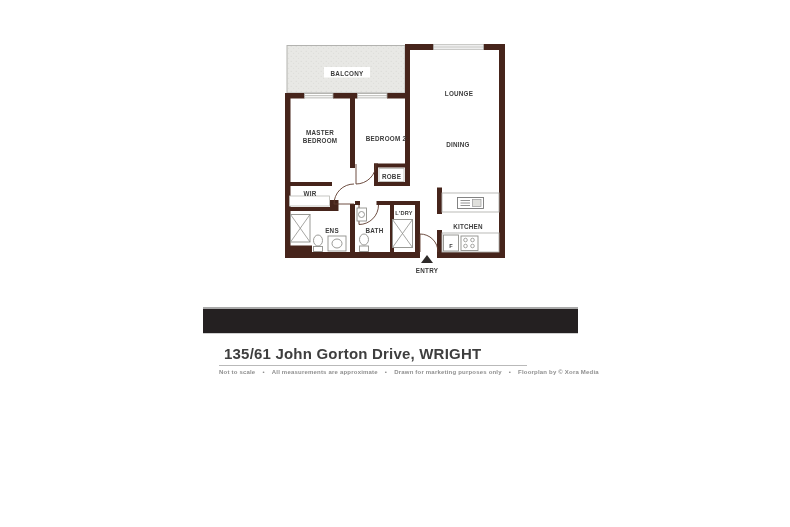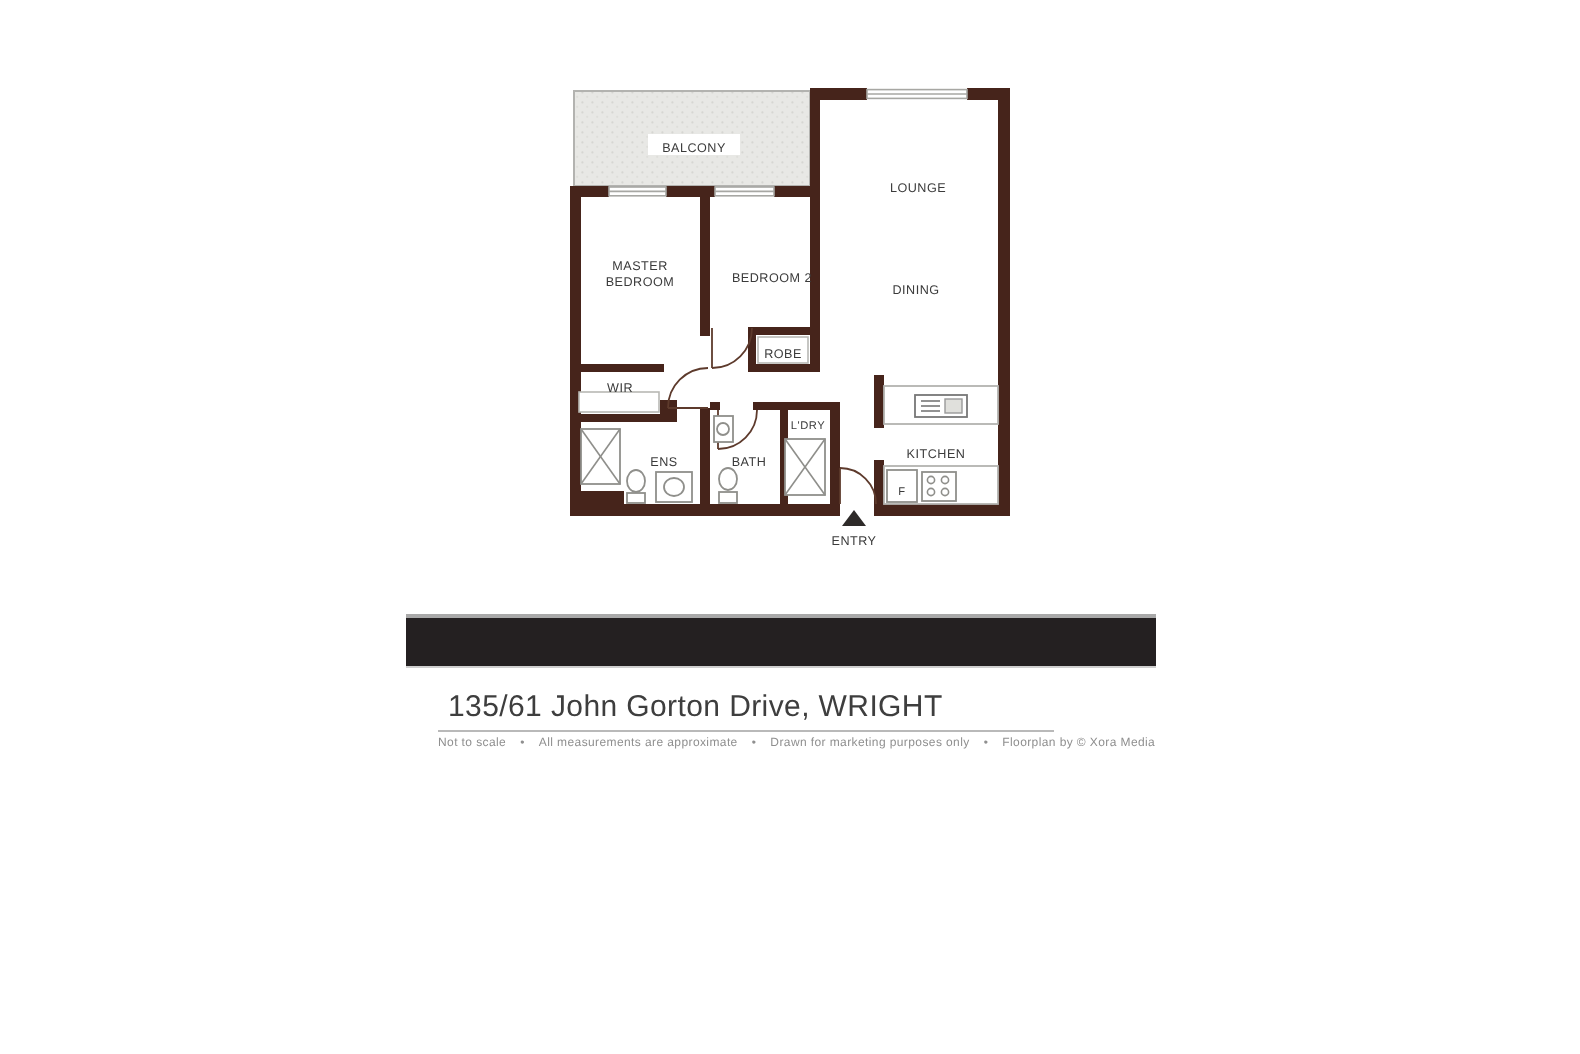--- a/index.html
+++ b/index.html
@@ -1,17 +1,17 @@
 <!DOCTYPE html>
 <html><head>
 <meta charset="utf-8">
 <style>
   html,body{margin:0;padding:0;background:#ffffff;}
   .canvas{position:relative;width:638px;height:527px;background:#ffffff;overflow:hidden;
-          font-family:"Liberation Sans", sans-serif;}
+          font-family:"Liberation Sans", sans-serif;font-weight:bold;}
   svg.plan{position:absolute;left:0;top:0;width:790px;height:527px;}
   .wall{fill:#46241b;}
   .win{fill:#ffffff;stroke:#a7a7a3;stroke-width:0.8;}
   .winline{stroke:#a7a7a3;stroke-width:0.8;}
   .fixture{fill:#ffffff;stroke:#8f8f8b;stroke-width:0.9;}
   .fixline{stroke:#8f8f8b;stroke-width:0.8;fill:none;}
   .shelf{fill:#ffffff;stroke:#b8b8b4;stroke-width:0.8;}
   .bench{fill:#ffffff;stroke:#b3b3b0;stroke-width:0.9;}
   .door{fill:none;stroke:#5d3a2c;stroke-width:0.9;}
   .rlabel{fill:#3b3b3b;font-family:"Liberation Sans",sans-serif;font-size:6.3px;

